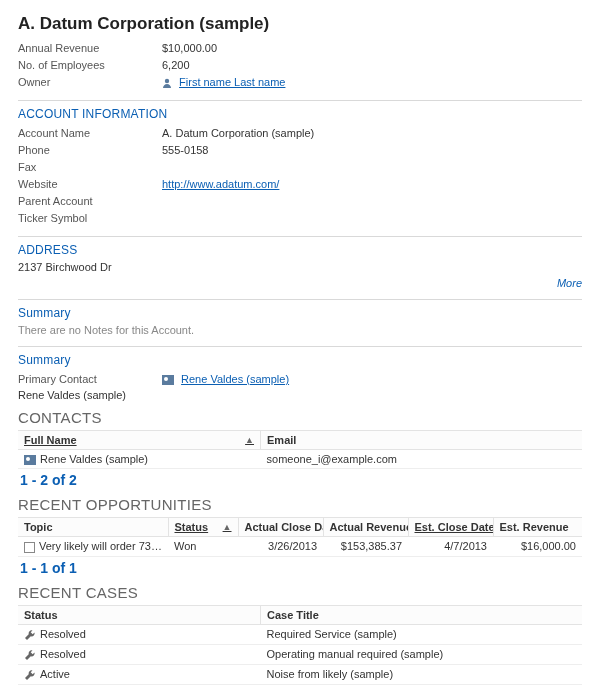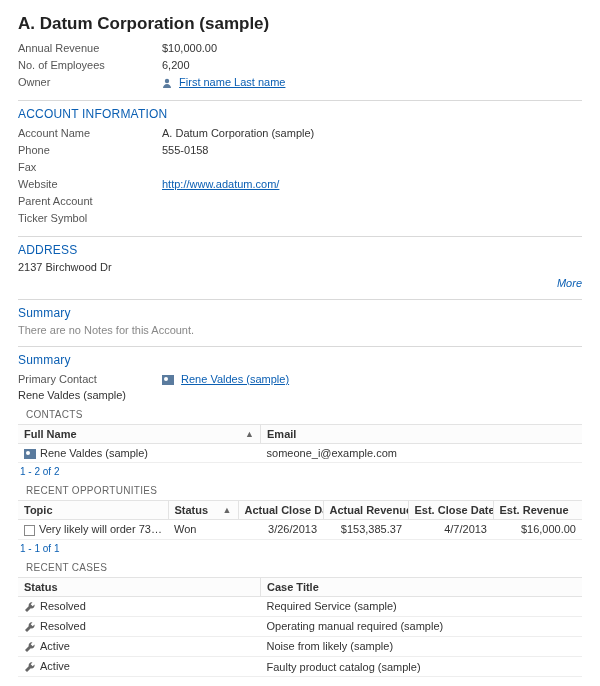--- a/index.html
+++ b/index.html
@@ -40,22 +40,22 @@
   }
   .section-head {
     color: #0b5fb3;
     font-size: 12px;
     font-weight: 400;
     margin: 6px 0 4px 0;
     letter-spacing: .2px;
   }
   .sub-head {
     color: #666;
-    font-size: 10px;
-    margin: 8px 0 4px 8px;
+    font-size: 15px;
+    margin: 8px 0 4px 0;
     letter-spacing: .3px;
   }
   .muted { color: #888; }
   .more {
     text-align: right;
     color: #0b5fb3;
     font-size: 11px;
     margin-top: 4px;
     cursor: pointer;
     font-style: italic;
@@ -82,22 +82,23 @@
   table.grid td {
     padding: 3px 6px;
     border-bottom: 1px solid #eee;
     white-space: nowrap;
     overflow: hidden;
     text-overflow: ellipsis;
     font-size: 11px;
   }
   .pager {
     color: #0b5fb3;
-    font-size: 10px;
+    font-size: 14px;
     margin: 3px 0 8px 2px;
+    font-weight: bold;
   }
   .sort-arrow {
     font-size: 9px;
     color: #666;
     margin-left: 2px;
   }
   .icon {
     display: inline-block;
     vertical-align: middle;
   }
@@ -124,21 +125,21 @@
     margin-right: 4px;
   }
   .checkbox {
     width: 11px; height: 11px;
     border: 1px solid #888;
     display: inline-block;
     vertical-align: middle;
     margin-right: 4px;
     background: #fff;
   }
-  .th-inner { display: flex; align-items: center; justify-content: space-between; }
+  .th-inner { display: flex; align-items: center; justify-content: space-between; text-decoration: underline; }
   .val-right { text-align: right; padding-right: 14px; }
 </style>
 </head>
 <body>
 
 <div class="title">A. Datum Corporation (sample)</div>
 <div class="kv-row">
   <div class="kv-label">Annual Revenue</div>
   <div class="kv-value">$10,000.00</div>
 </div>

